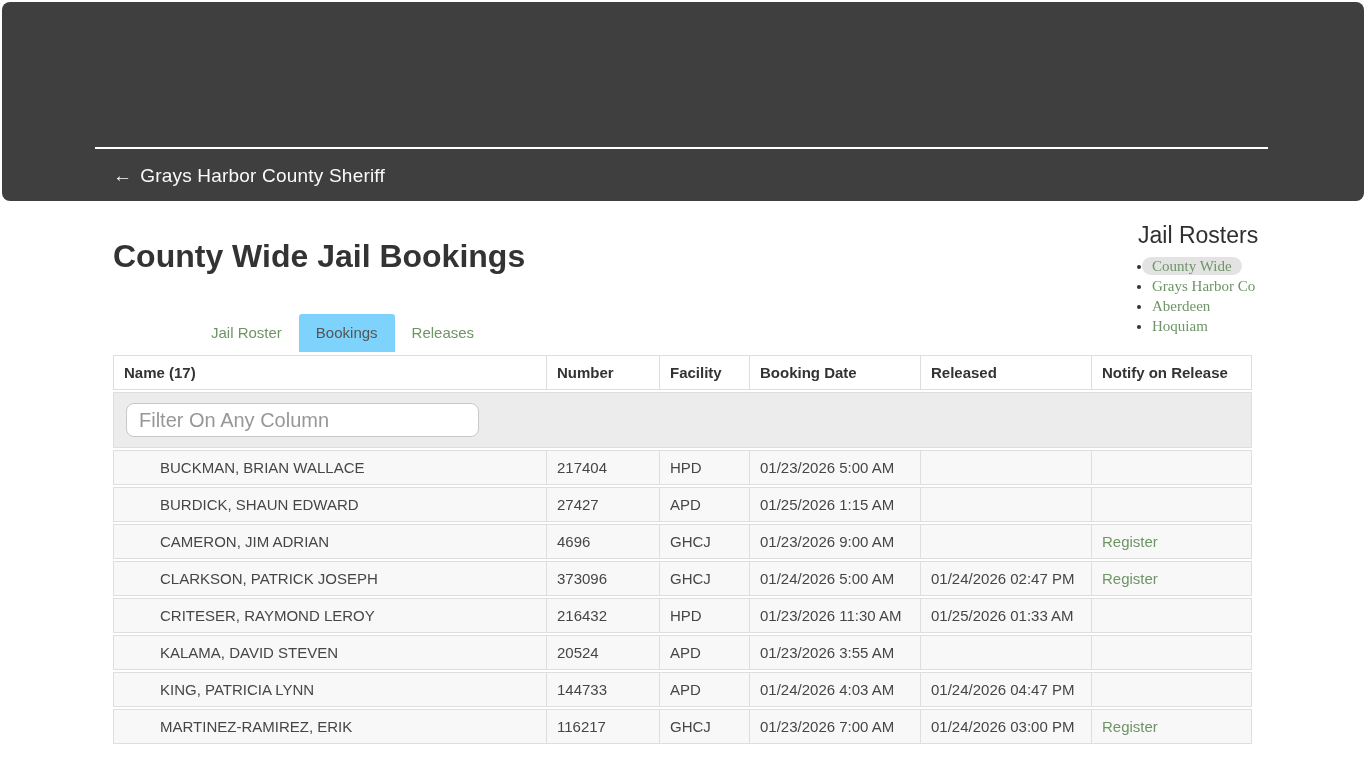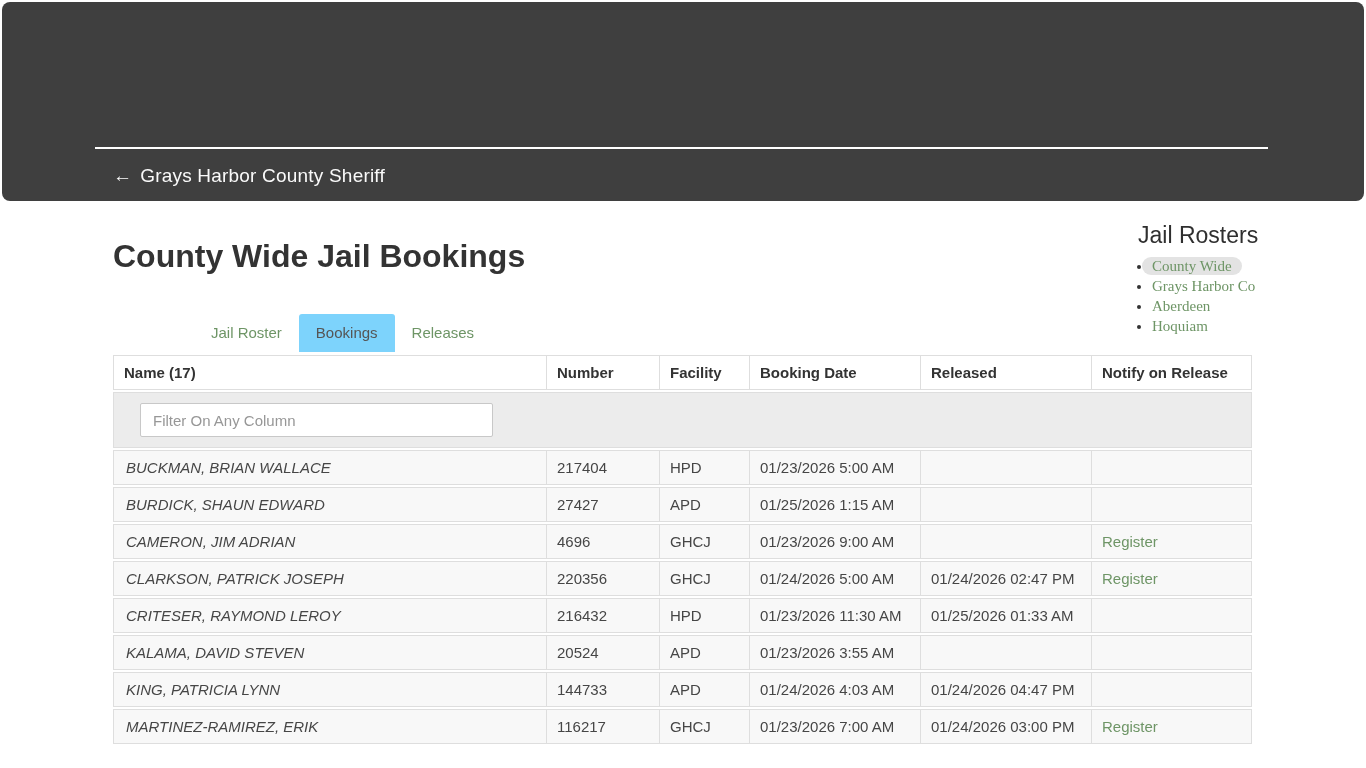--- a/index.html
+++ b/index.html
@@ -37,26 +37,26 @@
 
   
   .bookings-table { position: absolute; left: 113px; top: 353px; width: 1139px;
     border-collapse: separate; border-spacing: 0 2px; table-layout: fixed; background: #fff; }
   .bookings-table th, .bookings-table td { border-top: 1px solid #dedede; border-bottom: 1px solid #dedede;
     border-right: 1px solid #dedede; text-align: left; vertical-align: middle;
     font-size: 15px; line-height: 19px; padding: 7px 10px; overflow: hidden; white-space: nowrap; }
   .bookings-table th:first-child, .bookings-table td:first-child { border-left: 1px solid #dedede; }
   .bookings-table thead th { background: #ffffff; color: #333; font-weight: 700; }
   .filter-row td { background: #ececec; padding: 10px; }
-  .filter-input { display: block; width: 353px; height: 34px; margin-left: 16px; padding: 6px 12px;
-    font-size: 15px; font-family: "Liberation Sans", sans-serif; color: #444;
-    border: 1px solid #c8c8c8; border-radius: 2px; background: #fff; outline: none; }
+  .filter-input { display: block; width: 353px; height: 34px; margin-left: 2px; padding: 6px 12px;
+    font-size: 20px; font-family: "Liberation Sans", sans-serif; color: #444;
+    border: 1px solid #c8c8c8; border-radius: 8px; background: #fff; outline: none; }
   .filter-input::placeholder { color: #979797; }
   .bookings-table tbody td { background: #f8f8f8; color: #464646; }
-  .bookings-table td.cell-name { padding-left: 12px; font-style: italic; }
+  .bookings-table td.cell-name { padding-left: 46px; }
   .green-link { color: #6e9566; text-decoration: none; }
 </style>
 </head>
 <body>
 
 <div class="page">
 
   <div class="banner">
     <div class="banner-divider"></div>
     <a class="back-link" href="#"><span class="arrow">←</span><span>Grays Harbor County Sheriff</span></a>
@@ -124,21 +124,21 @@
         <tr>
     <td class="cell-name">CAMERON, JIM ADRIAN</td>
     <td>4696</td>
     <td>GHCJ</td>
     <td>01/23/2026 9:00 AM</td>
     <td></td>
     <td><a href="#" class="green-link">Register</a></td>
   </tr>
         <tr>
     <td class="cell-name">CLARKSON, PATRICK JOSEPH</td>
-    <td>220356</td>
+    <td>373096</td>
     <td>GHCJ</td>
     <td>01/24/2026 5:00 AM</td>
     <td>01/24/2026 02:47 PM</td>
     <td><a href="#" class="green-link">Register</a></td>
   </tr>
         <tr>
     <td class="cell-name">CRITESER, RAYMOND LEROY</td>
     <td>216432</td>
     <td>HPD</td>
     <td>01/23/2026 11:30 AM</td>

